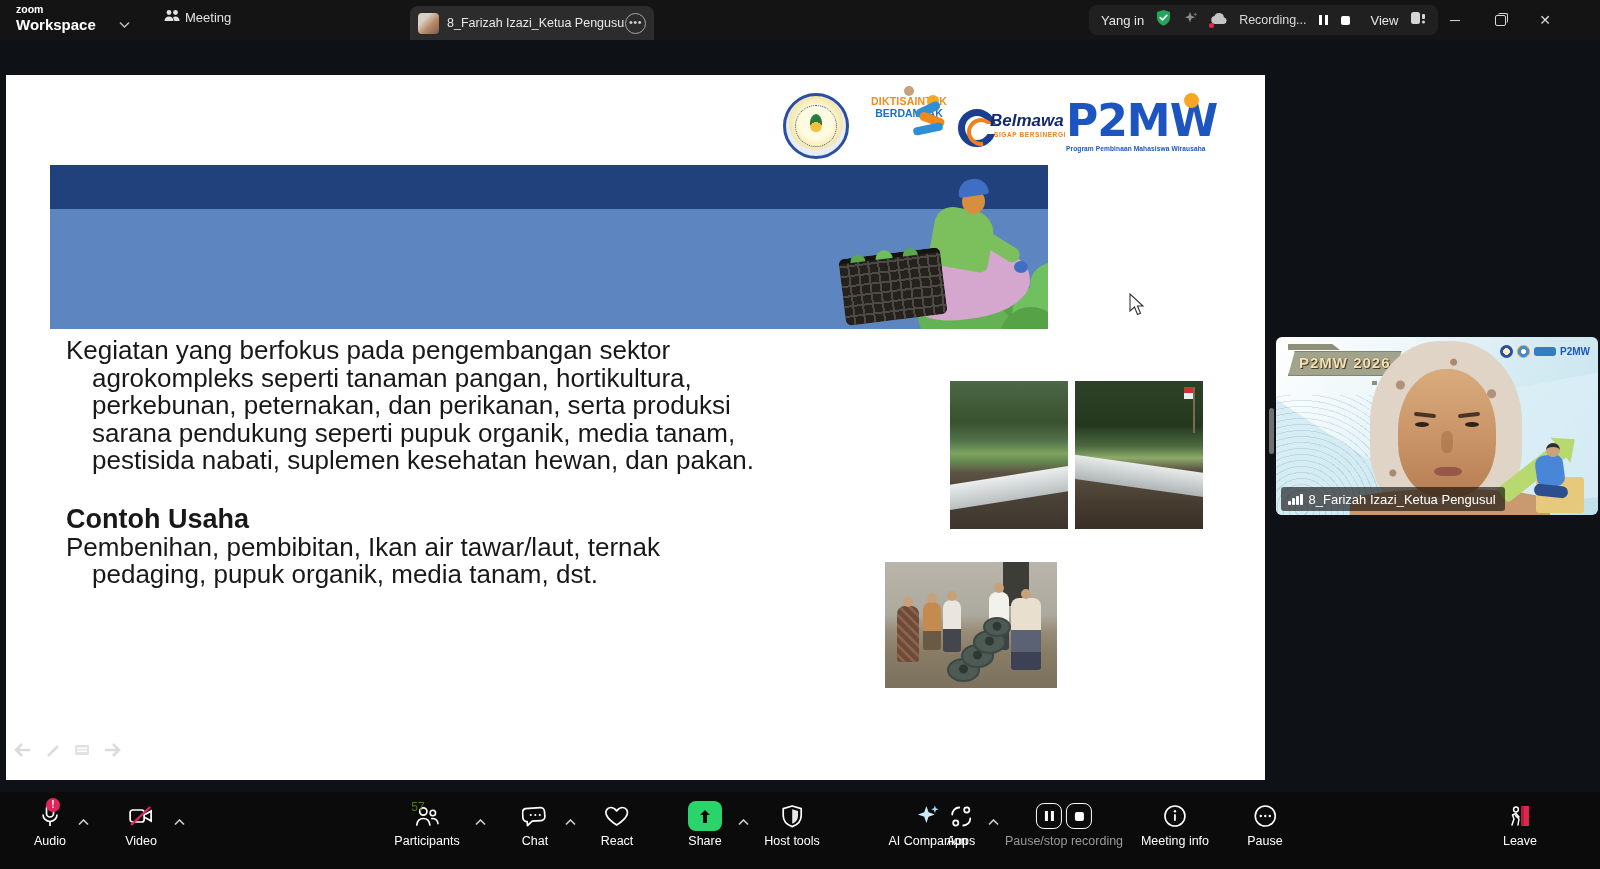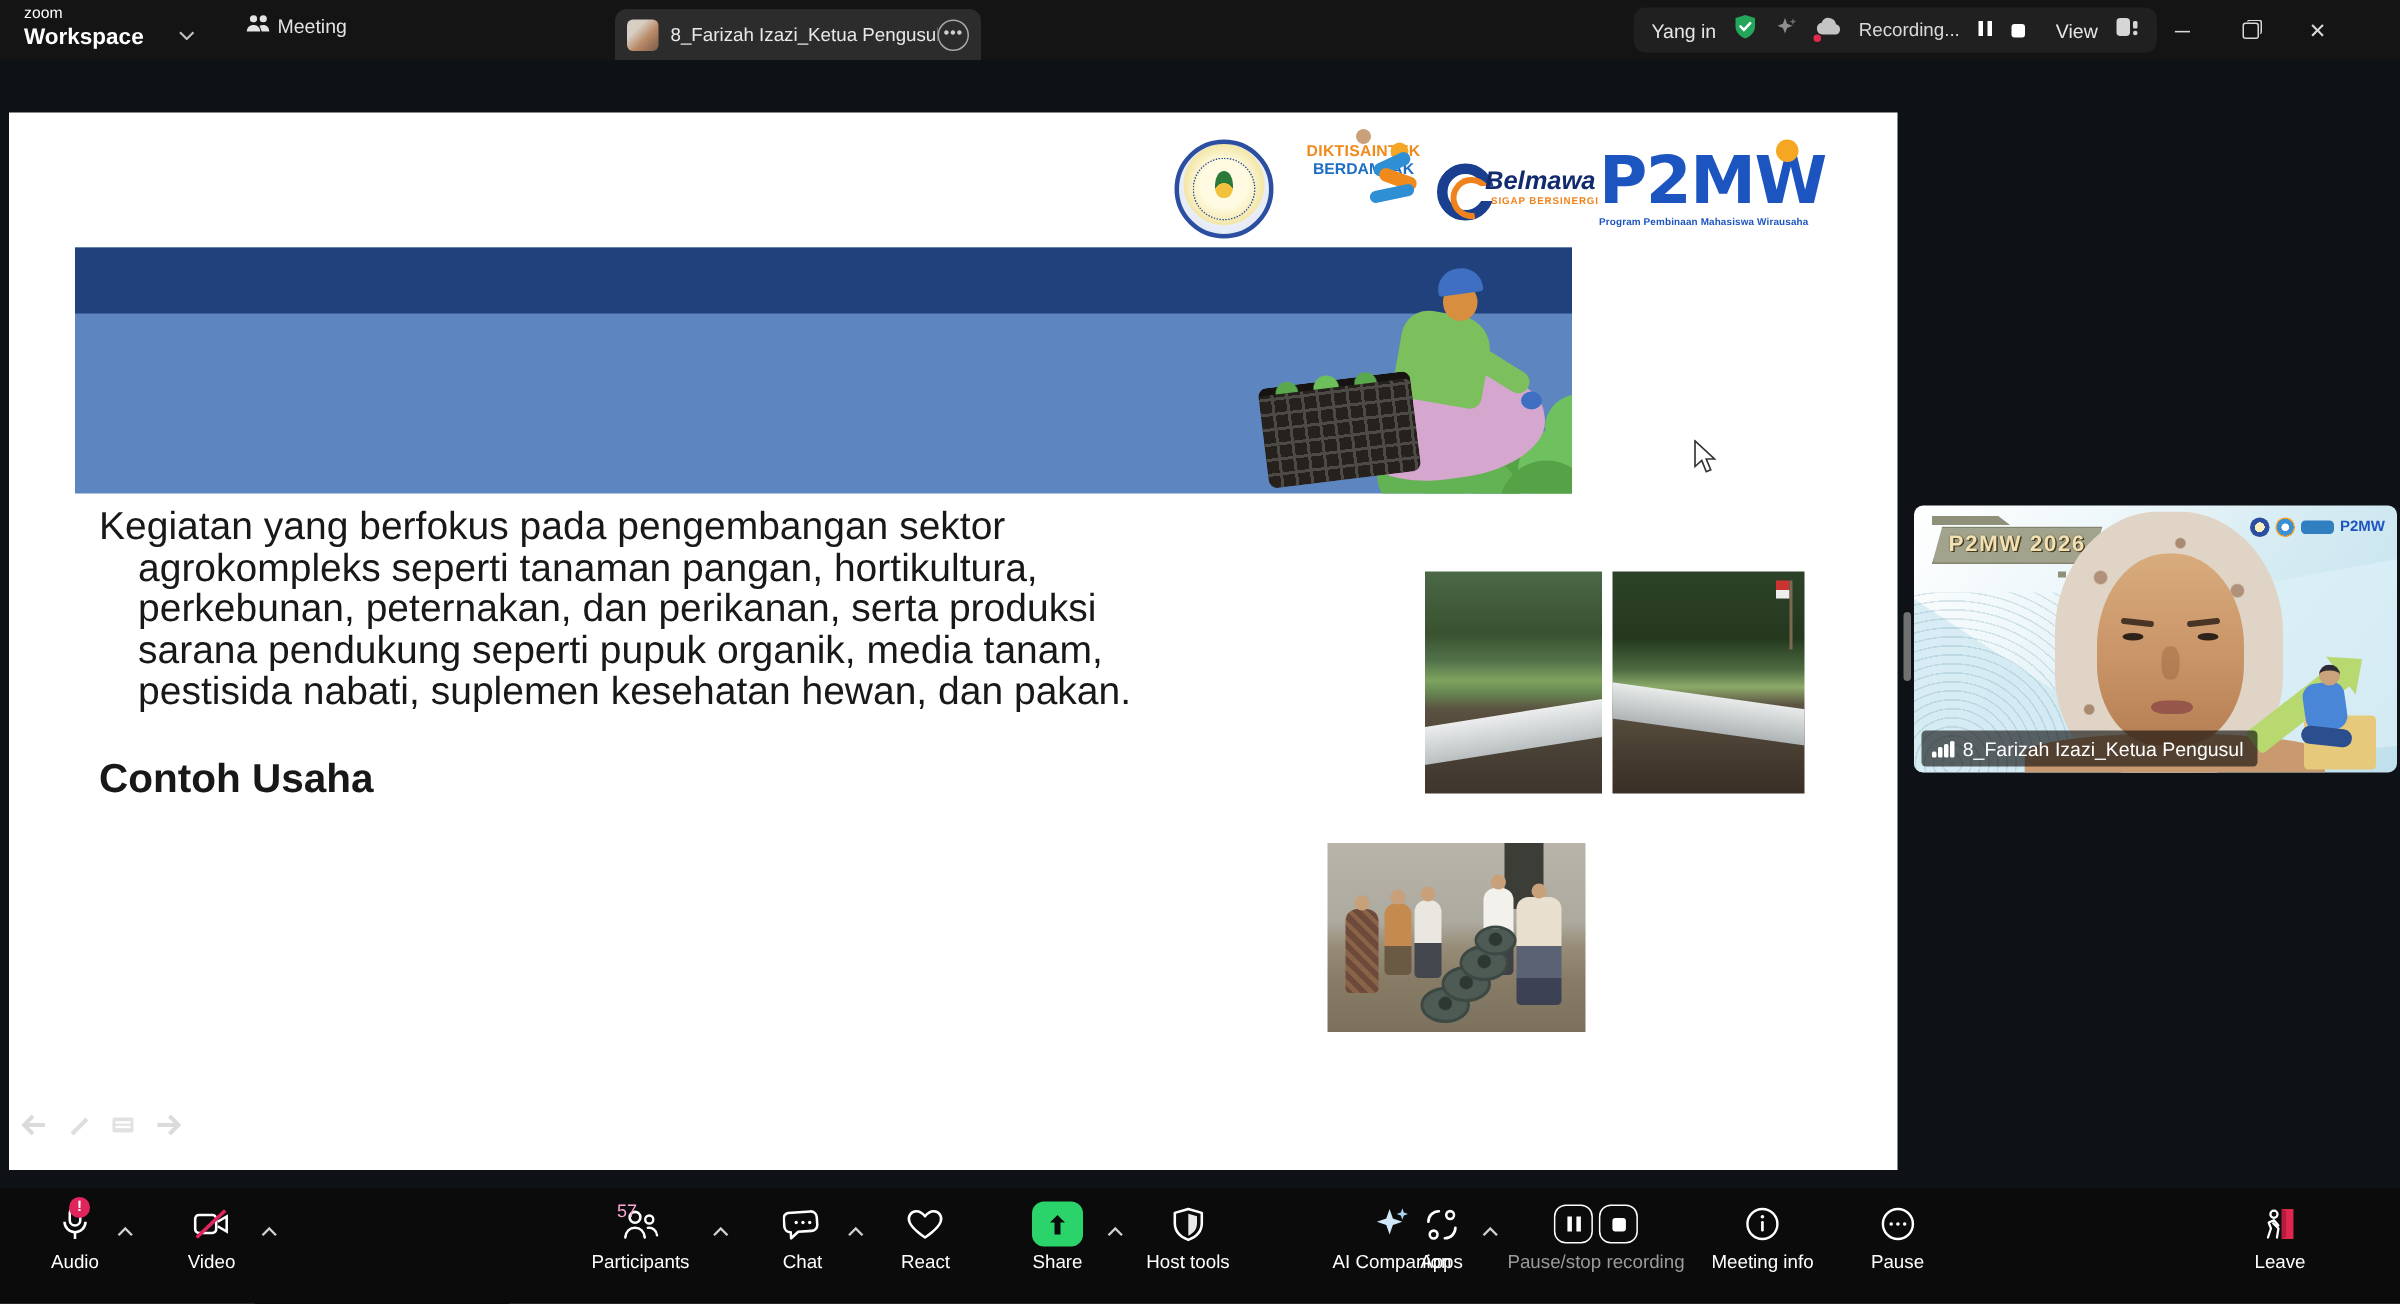--- a/index.html
+++ b/index.html
@@ -2,21 +2,21 @@
 <html><head>
 <meta charset="utf-8">
 <style>
   html,body{margin:0;padding:0;background:#000;}
   body{width:1600px;height:869px;overflow:hidden;font-family:"Liberation Sans",sans-serif;-webkit-font-smoothing:antialiased;}
   #app{position:relative;width:1600px;height:869px;background:#0e1116;}
 
   
   #titlebar{position:absolute;left:0;top:0;width:1600px;height:40px;background:#141414;}
   .brand{position:absolute;left:16px;top:4px;color:#fff;line-height:1;}
-  .brand .z{font-size:10.5px;font-weight:400;display:block;margin-bottom:2px;}
+  .brand .z{font-size:10.5px;font-weight:700;display:block;margin-bottom:2px;}
   .brand .w{font-size:15px;font-weight:600;display:block;}
   .tb-chev{position:absolute;top:14px;color:#bdbdbd;}
   .meeting-tab{position:absolute;left:163px;top:8px;display:flex;align-items:center;gap:4px;color:#e3e3e3;font-size:13px;}
   .share-tab{position:absolute;left:410px;top:6px;width:244px;height:34px;background:#2c2c2c;border-radius:8px 8px 0 0;display:flex;align-items:center;padding:0 8px;box-sizing:border-box;}
   .share-tab .av{width:21px;height:21px;border-radius:4px;background:linear-gradient(135deg,#d8cfc4 30%,#b98a68 60%,#7c5a48);flex:0 0 auto;}
   .share-tab .t{color:#e8e8e8;font-size:12.5px;margin-left:8px;white-space:nowrap;overflow:hidden;flex:1;}
   .share-tab .dots{width:19px;height:19px;border:1.4px solid #a8a8a8;border-radius:50%;color:#cfcfcf;font-size:11px;line-height:17px;text-align:center;letter-spacing:.5px;flex:0 0 auto;}
   .pill{position:absolute;left:1089px;top:5px;height:30px;background:#202020;border-radius:8px;display:flex;align-items:center;padding:0 12px;gap:11px;}
   .pill .txt{color:#e6e6e6;font-size:13px;}
   .pill .rec-txt{color:#dadada;font-size:12.5px;}
@@ -126,21 +126,21 @@
   .bars{display:flex;align-items:flex-end;gap:1.5px;height:11px;}
   .bars i{display:block;width:2.5px;background:#fff;border-radius:1px;}
 
   
   #toolbar{position:absolute;left:0;top:792px;width:1600px;height:77px;background:#0b0b0b;}
   .tool{position:absolute;top:10px;transform:translateX(-50%);text-align:center;cursor:default;}
   .tool .ic{height:28px;display:flex;align-items:center;justify-content:center;position:relative;}
   .tool .lb{margin-top:4px;font-size:12.5px;color:#fff;white-space:nowrap;}
   .tool .lb.dim{color:#9a9a9a;}
   .chev{position:absolute;top:20px;}
-  .count{position:absolute;left:17px;top:-2px;font-size:12px;color:#f9a8d4;}
+  .count{position:absolute;left:17px;top:-2px;font-size:12px;color:#4d7c0f;}
   .mic-badge{position:absolute;left:12px;top:-4px;width:14px;height:14px;border-radius:50%;background:#e0255c;color:#fff;font-size:10px;font-weight:bold;line-height:14px;text-align:center;}
   .share-btn{width:34px;height:30px;background:#2bd46a;border-radius:8px;display:flex;align-items:center;justify-content:center;}
   .recbtn{width:26px;height:26px;border:1.6px solid #fff;border-radius:8px;display:inline-flex;align-items:center;justify-content:center;box-sizing:border-box;}
   .pausebars i{display:inline-block;width:3px;height:10px;background:#fff;margin:0 1.5px;}
   .stopsq{width:9px;height:9px;background:#fff;border-radius:2px;}
 </style>
 </head>
 <body>
 
 <div id="app">
@@ -258,20 +258,21 @@
           <div class="headc"></div>
           <div class="cap"></div>
           <div class="glove"></div>
           <div class="crate"></div>
         </div>
       </div>
 
       <div class="slide-text">
         <p>Kegiatan yang berfokus pada pengembangan sektor agrokompleks seperti tanaman pangan, hortikultura, perkebunan, peternakan, dan perikanan, serta produksi sarana pendukung seperti pupuk organik, media tanam, pestisida nabati, suplemen kesehatan hewan, dan pakan.</p>
         <div class="ct-head">Contoh Usaha</div>
+        <p>Pembenihan, pembibitan, Ikan air tawar/laut, ternak pedaging, pupuk organik, media tanam, dst.</p>
       </div>
 
       <div class="photo" id="photo1"></div>
       <div class="photo" id="photo2">
           <span class="flag"></span>
         </div>
       <div class="photo" id="photo3">
         <span class="doorway"></span>
         <span class="fig" style="left:12px;top:44px;width:22px;height:56px;background:repeating-linear-gradient(45deg,#6d4a3a 0 4px,#8a6248 4px 7px)"></span>
         <span class="fig" style="left:38px;top:40px;width:18px;height:48px;background:linear-gradient(180deg,#c58a4e 60%,#6b5a43 60%)"></span>

